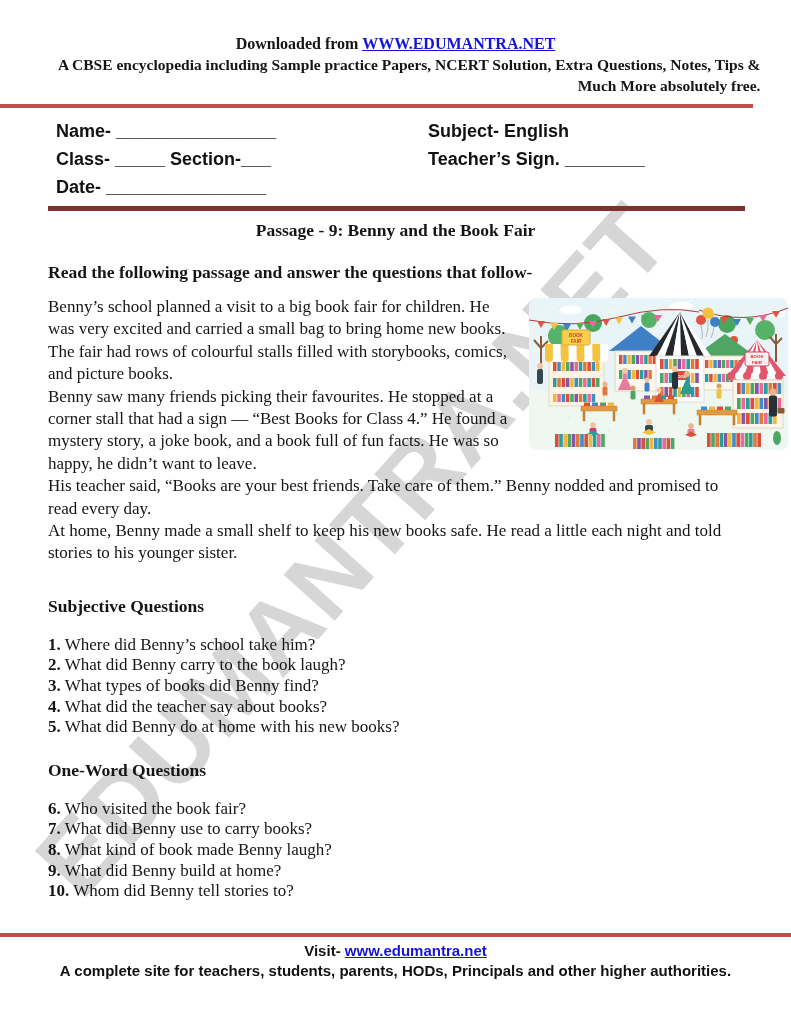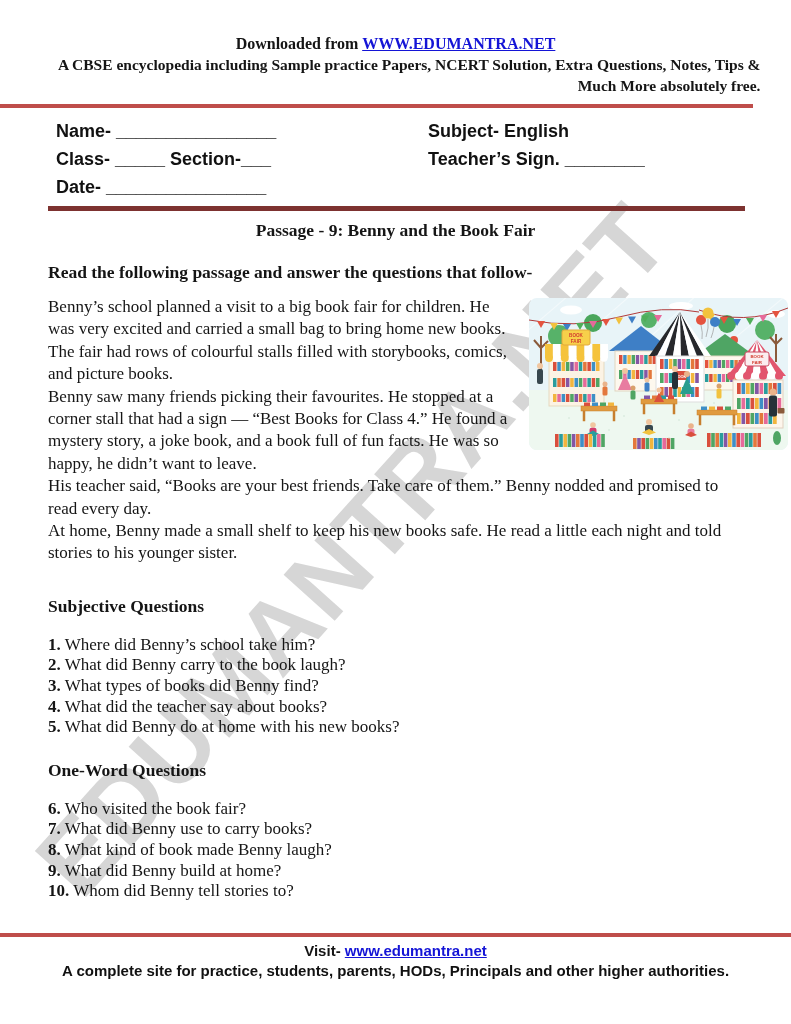--- a/index.html
+++ b/index.html
@@ -458,16 +458,16 @@
       <div class="q-line"><b>8.</b> <span>What kind of book made Benny laugh?</span></div>
       <div class="q-line"><b>9.</b> <span>What did Benny build at home?</span></div>
       <div class="q-line"><b>10.</b> <span>Whom did Benny tell stories to?</span></div>
     </div>
 
   </div>
 
   <div class="footer">
     <div class="footer-rule"></div>
     <div><span>Visit- </span><a href="#">www.edumantra.net</a></div>
-    <div class="tagline">A complete site for practice, students, parents, HODs, Principals and other higher authorities.</div>
+    <div class="tagline">A complete site for teachers, students, parents, HODs, Principals and other higher authorities.</div>
   </div>
 
 </div>
 
 </body></html>

